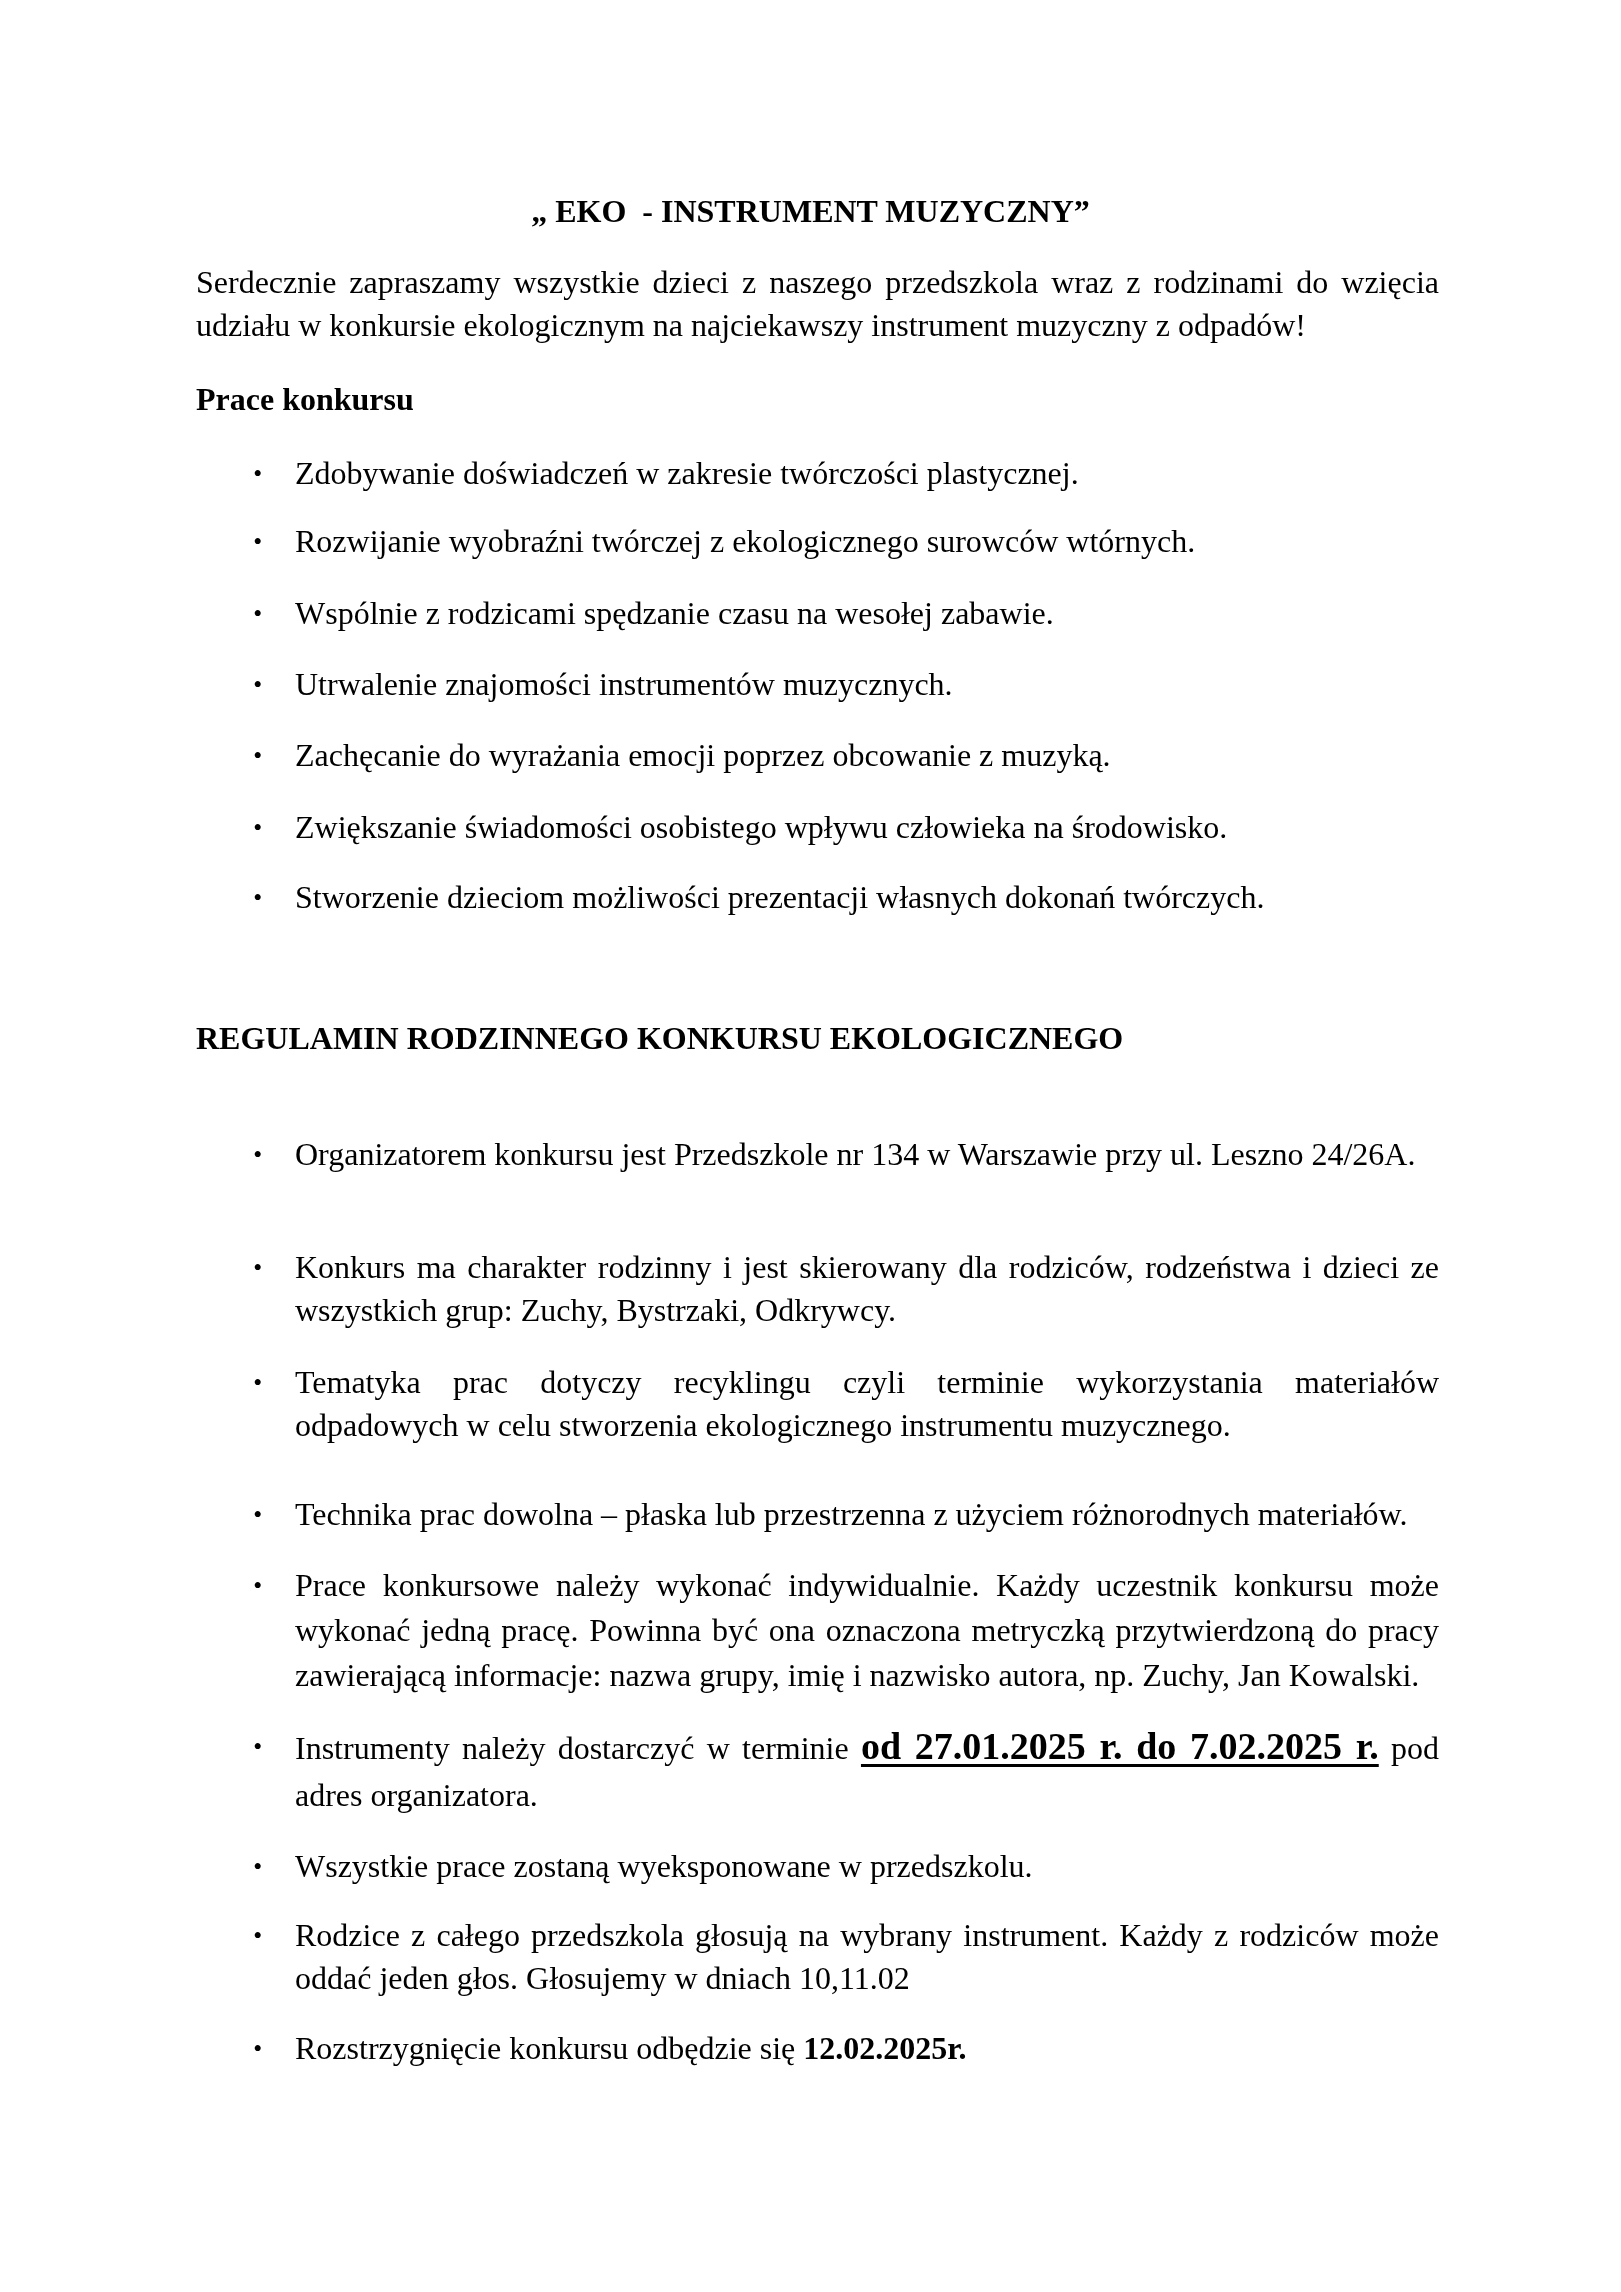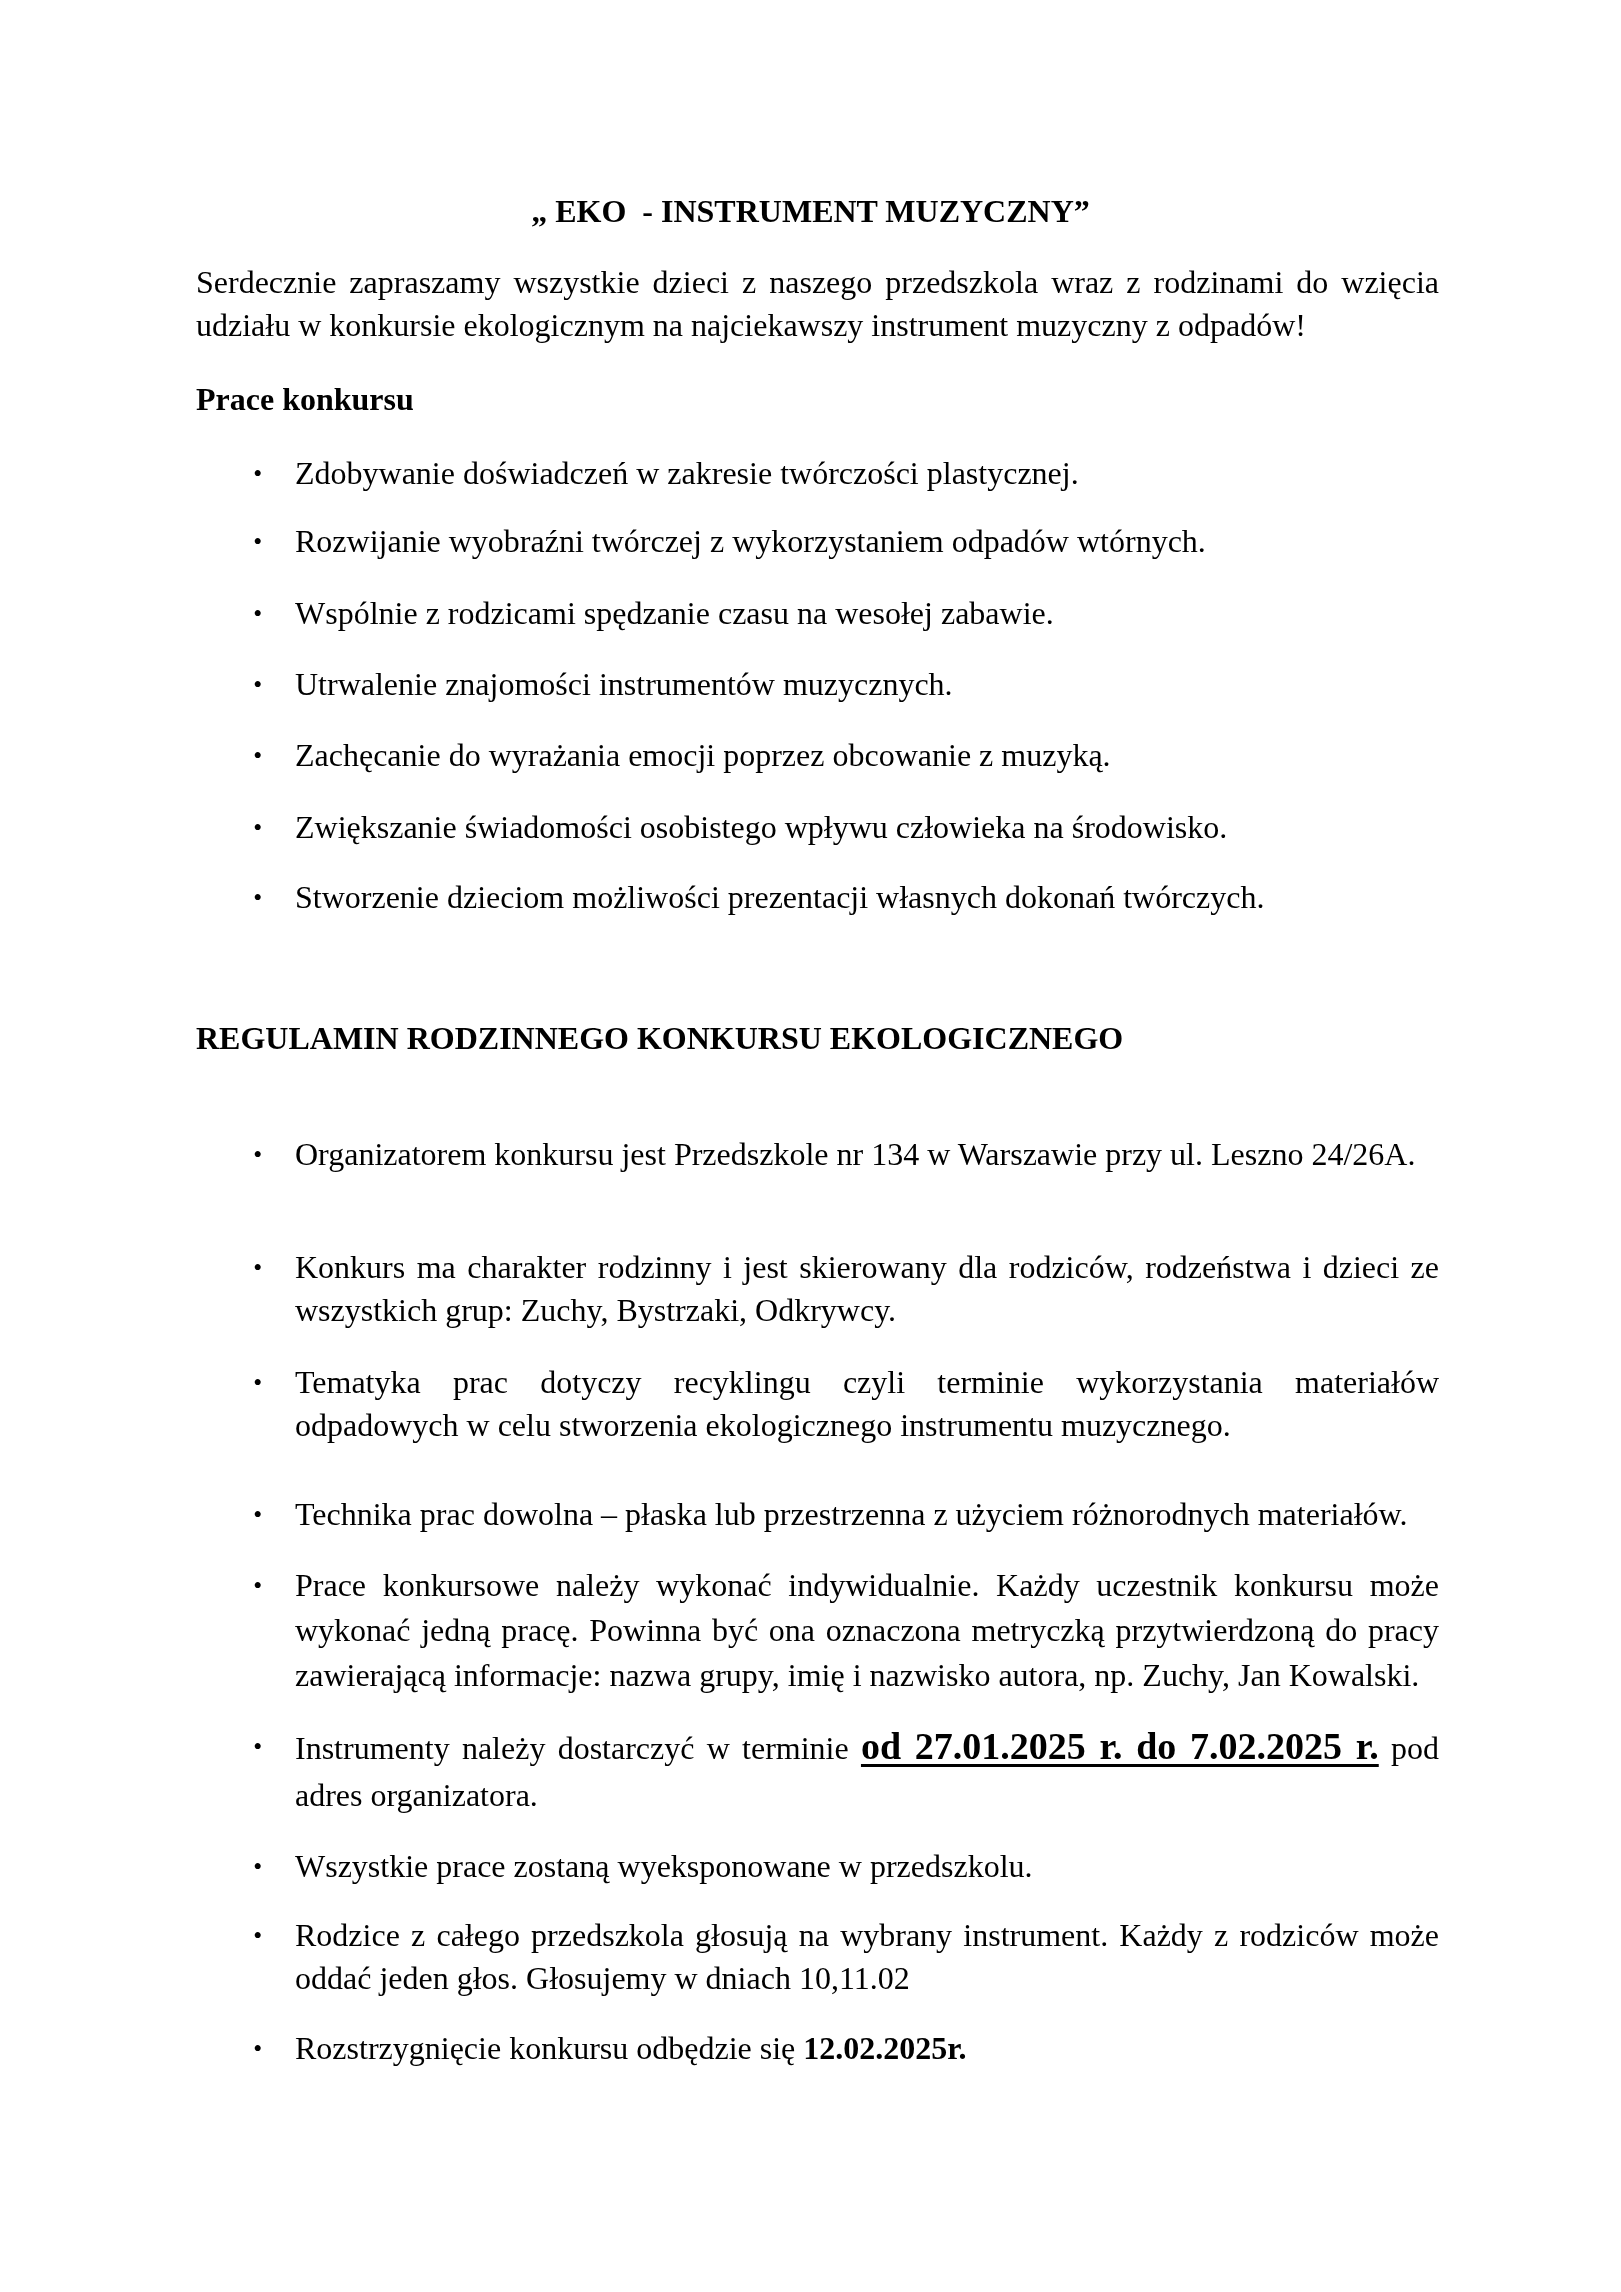--- a/index.html
+++ b/index.html
@@ -45,21 +45,21 @@
 
   <div class="abs h-cele">Prace konkursu</div>
 
   <div>
     <div class="item single" style="top:452px">
       <span class="bullet">•</span>
       <span>Zdobywanie doświadczeń w zakresie twórczości plastycznej.</span>
     </div>
     <div class="item single" style="top:520px">
       <span class="bullet">•</span>
-      <span>Rozwijanie wyobraźni twórczej z wykorzystaniem odpadów wtórnych.</span>
+      <span>Rozwijanie wyobraźni twórczej z ekologicznego surowców wtórnych.</span>
     </div>
     <div class="item single" style="top:592px">
       <span class="bullet">•</span>
       <span>Wspólnie z rodzicami spędzanie czasu na wesołej zabawie.</span>
     </div>
     <div class="item single" style="top:663px">
       <span class="bullet">•</span>
       <span>Utrwalenie znajomości instrumentów muzycznych.</span>
     </div>
     <div class="item single" style="top:734px">

